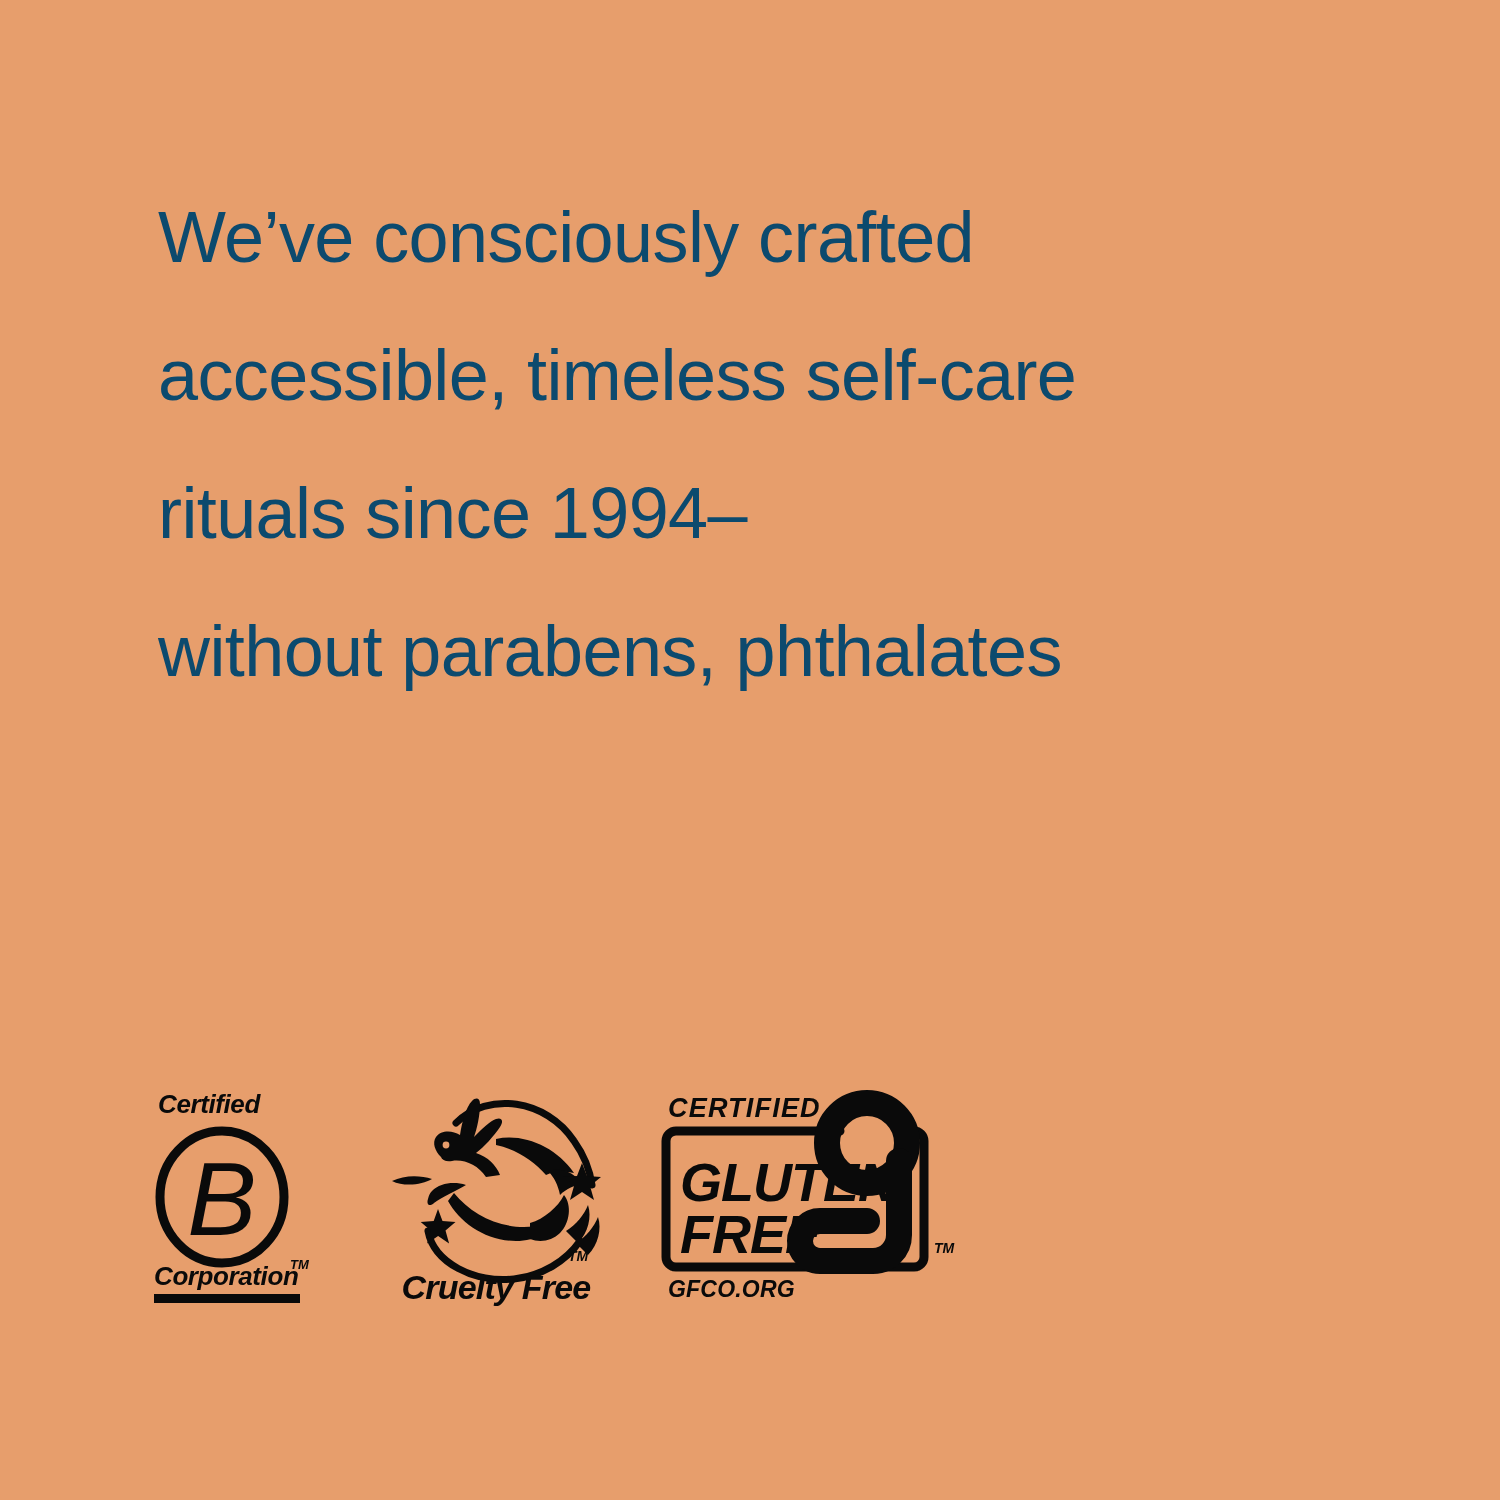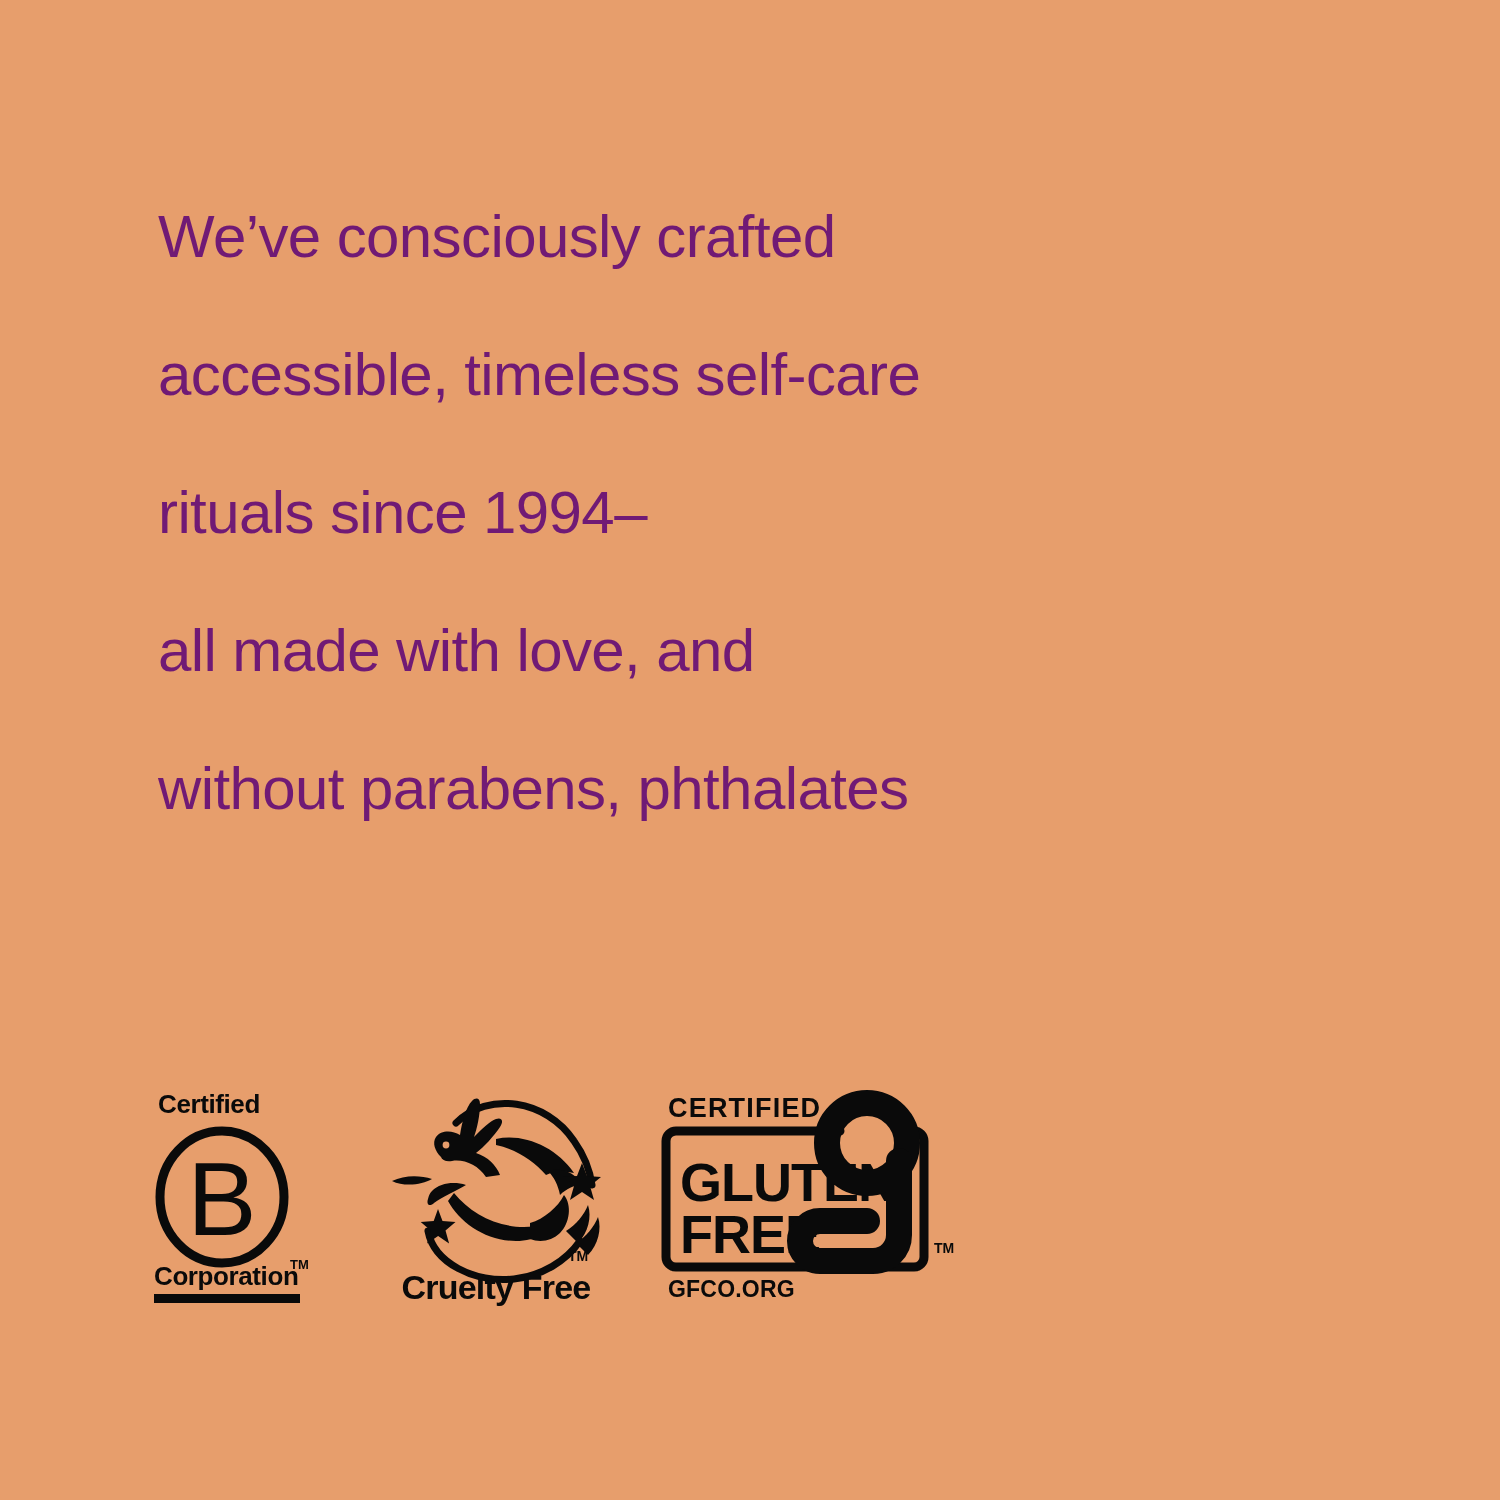--- a/index.html
+++ b/index.html
@@ -22,60 +22,60 @@
     height: 1500px;
     background: #e79e6c;
   }
 
   
   .headline {
     position: absolute;
     left: 158px;
     top: 168px;
     width: 1290px;
-    color: #701a75;
+    color: #0c4a6e;
     font-family: "Liberation Sans", sans-serif;
-    font-size: 60px;
+    font-size: 72px;
     line-height: 138px;
     font-weight: 500;
     letter-spacing: -0.6px;
     -webkit-font-smoothing: antialiased;
   }
   .headline .ln { display: block; white-space: nowrap; }
 
   
   .badge-row {
     position: absolute;
     left: 150px;
     top: 1085px;
     width: 1200px;
     height: 220px;
   }
   .badge {
     position: absolute;
     top: 0;
     height: 220px;
+    font-style: italic;
   }
   .badge svg { display: block; overflow: visible; }
 
   #badge-bcorp     { left: 0px;   width: 170px; }
   #badge-bunny     { left: 228px; width: 240px; }
   #badge-gluten    { left: 512px; width: 320px; }
   #badge-recycled  { left: 900px; width: 235px; }
 </style>
 </head>
 <body>
 
 <div id="canvas">
 
   <div class="headline">
     <span class="ln">We’ve consciously crafted</span>
     <span class="ln">accessible, timeless self-care</span>
     <span class="ln">rituals since 1994–</span>
-    <span class="ln">all made with love, and</span>
     <span class="ln">without parabens, phthalates</span>
   </div>
 
   <div class="badge-row">
 
     <div class="badge" id="badge-bcorp">
       <svg width="170" height="220" viewBox="0 0 170 220">
         <text x="8" y="28" font-family="Liberation Sans, sans-serif" font-size="26" font-weight="600" fill="#0a0a0a" letter-spacing="-0.4">Certified</text>
         <ellipse cx="72" cy="112" rx="62" ry="66" fill="none" stroke="#0a0a0a" stroke-width="9"></ellipse>
         <text x="72" y="150" text-anchor="middle" font-family="Liberation Sans, sans-serif" font-size="104" font-weight="400" fill="#0a0a0a">B</text>

